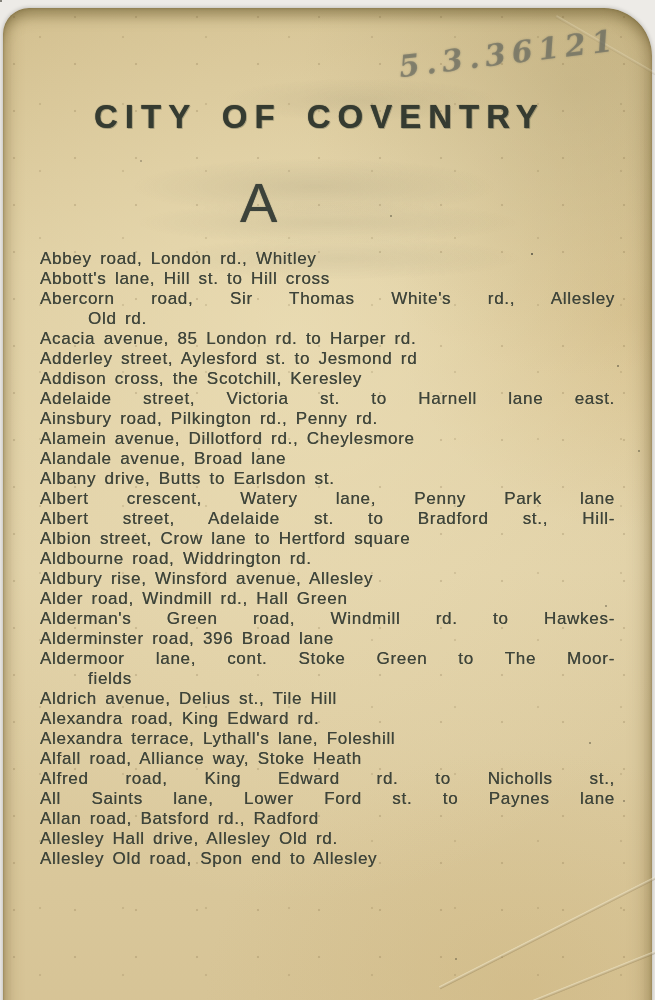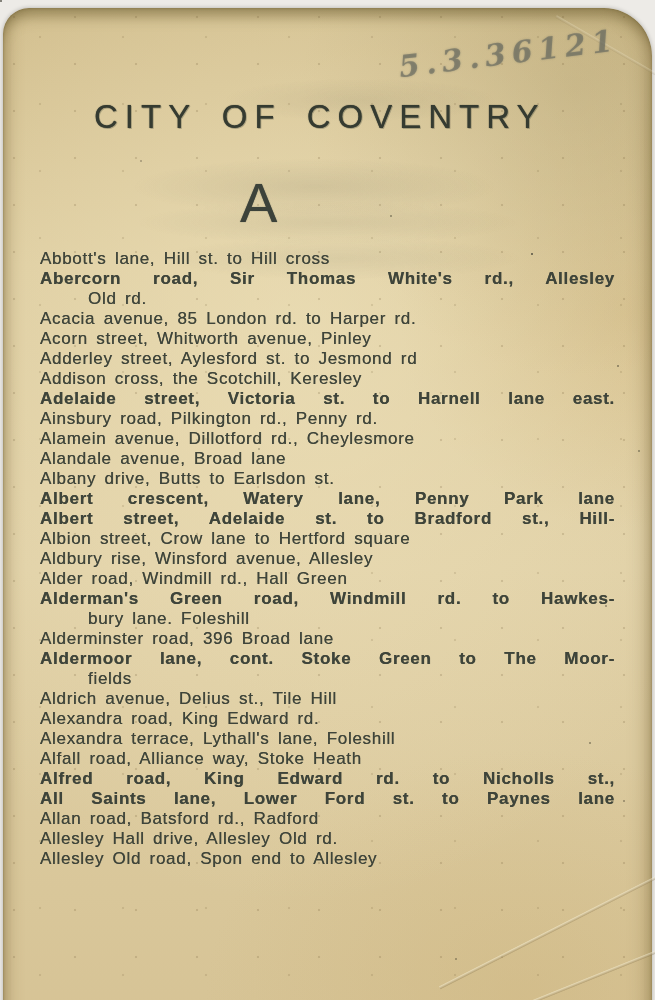--- a/index.html
+++ b/index.html
@@ -64,38 +64,38 @@
   
   .pencil{
     position:absolute;top:34px;left:398px;width:250px;
     transform:rotate(-7deg);
     font-family:"DejaVu Serif", serif;font-style:italic;font-weight:bold;
     font-size:30px;letter-spacing:6px;color:rgba(105,106,95,.62);
     text-shadow:0 0 2px rgba(105,106,95,.45);
   }
   .title{
     position:absolute;top:98px;left:94px;
-    font-weight:normal;font-size:33px;letter-spacing:7px;word-spacing:9px;
+    font-weight:bold;font-size:33px;letter-spacing:7px;word-spacing:9px;
     color:#353b31;
     text-shadow:0 0 1px rgba(53,59,49,.9), 1px 1px 0 rgba(53,59,49,.25);
   }
   .section-letter{
     position:absolute;top:170px;left:240px;
     font-size:56px;font-weight:normal;color:#3c423a;
     text-shadow:0 0 1px rgba(60,66,58,.8);
   }
   .entries{
     position:absolute;top:249px;left:40px;width:575px;
     font-size:17px;line-height:20px;
     letter-spacing:0.7px;word-spacing:3px;
     color:#3e443a;
     text-shadow:0 0 0.6px rgba(62,68,58,.75), 0.4px 0.4px 0 rgba(62,68,58,.2);
   }
   .line{white-space:nowrap;}
-  .line.full{white-space:normal;text-align:justify;text-align-last:justify;font-weight:bold;}
+  .line.full{white-space:normal;text-align:justify;text-align-last:justify;}
   .line.cont{padding-left:48px;}
 </style>
 </head>
 <body>
 
 <div class="paper">
   <div class="ghost"></div>
 </div>
 
 <div class="crease crease1"></div>
@@ -103,39 +103,39 @@
 <div class="crease crease3"></div>
 <div class="specks"></div>
 
 <div class="pencil">5.3.36121</div>
 
 <h1 class="title" style="margin:0;">CITY OF COVENTRY</h1>
 
 <div class="section-letter">A</div>
 
 <div class="entries">
+    <div class="line">Abbey road, London rd., Whitley</div>
     <div class="line">Abbott's lane, Hill st. to Hill cross</div>
     <div class="line full">Abercorn road, Sir Thomas White's rd., Allesley</div>
     <div class="line cont">Old rd.</div>
     <div class="line">Acacia avenue, 85 London rd. to Harper rd.</div>
-    <div class="line">Acorn street, Whitworth avenue, Pinley</div>
     <div class="line">Adderley street, Aylesford st. to Jesmond rd</div>
     <div class="line">Addison cross, the Scotchill, Keresley</div>
     <div class="line full">Adelaide street, Victoria st. to Harnell lane east.</div>
     <div class="line">Ainsbury road, Pilkington rd., Penny rd.</div>
     <div class="line">Alamein avenue, Dillotford rd., Cheylesmore</div>
     <div class="line">Alandale avenue, Broad lane</div>
     <div class="line">Albany drive, Butts to Earlsdon st.</div>
     <div class="line full">Albert crescent, Watery lane, Penny Park lane</div>
     <div class="line full">Albert street, Adelaide st. to Bradford st., Hill-</div>
     <div class="line">Albion street, Crow lane to Hertford square</div>
+    <div class="line">Aldbourne road, Widdrington rd.</div>
     <div class="line">Aldbury rise, Winsford avenue, Allesley</div>
     <div class="line">Alder road, Windmill rd., Hall Green</div>
     <div class="line full">Alderman's Green road, Windmill rd. to Hawkes-</div>
-    <div class="line cont">bury lane. Foleshill</div>
     <div class="line">Alderminster road, 396 Broad lane</div>
     <div class="line full">Aldermoor lane, cont. Stoke Green to The Moor-</div>
     <div class="line cont">fields</div>
     <div class="line">Aldrich avenue, Delius st., Tile Hill</div>
     <div class="line">Alexandra road, King Edward rd.</div>
     <div class="line">Alexandra terrace, Lythall's lane, Foleshill</div>
     <div class="line">Alfall road, Alliance way, Stoke Heath</div>
     <div class="line full">Alfred road, King Edward rd. to Nicholls st.,</div>
     <div class="line full">All Saints lane, Lower Ford st. to Paynes lane</div>
     <div class="line">Allan road, Batsford rd., Radford</div>

